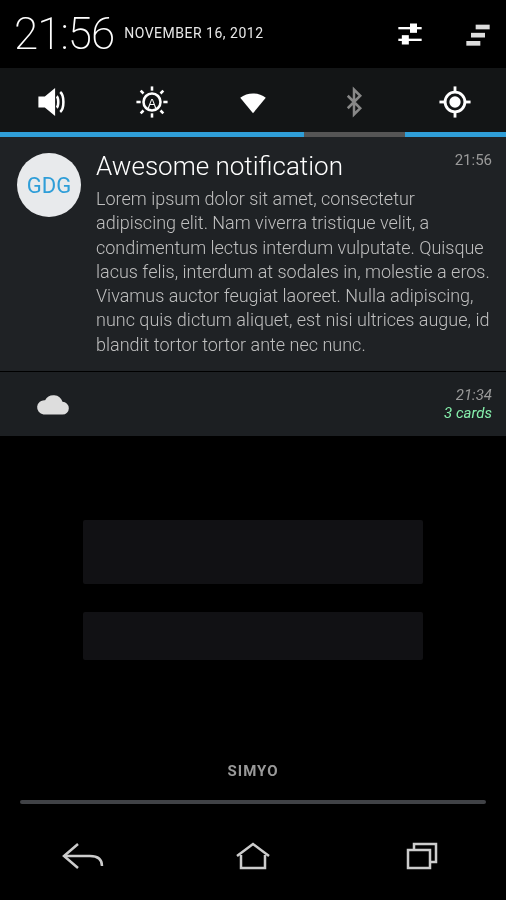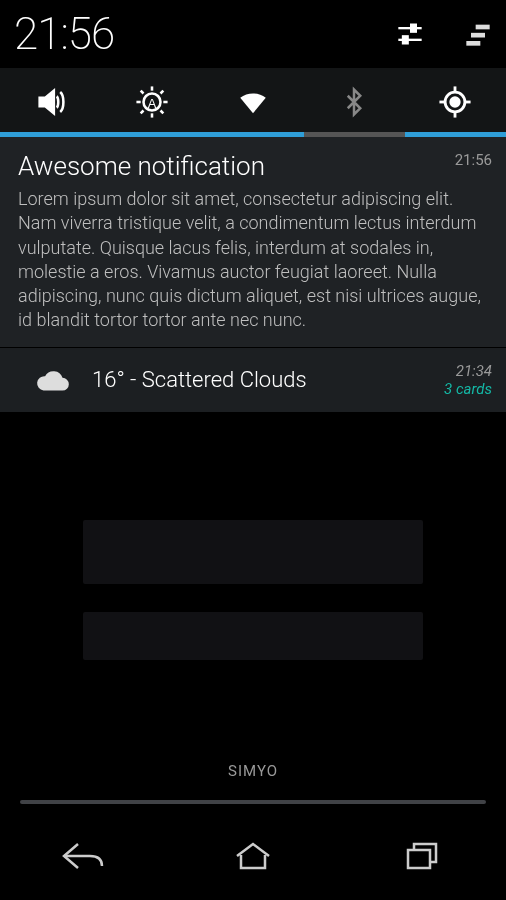--- a/index.html
+++ b/index.html
@@ -79,21 +79,21 @@
       width: 64px; height: 64px; border-radius: 50%;
       background: #e8eaec;
       display: flex; align-items: center; justify-content: center;
       font-size: 22px; font-weight: 400; color: #2f9ed8;
     }
     .notif-body { flex: 1; padding-left: 8px; }
     .notif-title-row { display: flex; align-items: flex-start; }
     .notif-title { font-size: 26px; color: #fff; font-weight: 300; }
     .notif-time { margin-left: auto; font-size: 15px; color: #9a9a9a; }
     .notif-text { font-size: 18px; color: #bfbfbf; line-height: 1.35; margin-top: 6px; font-weight: 300;}
-    .notif-sub { margin-left: auto; font-size: 15px; color: #14b8a6; text-align:right;}
+    .notif-sub { margin-left: auto; font-size: 15px; color: #86efac; text-align:right;}
     
     .notification.compact { padding: 14px 14px; align-items: center; background: #1c1f22;}
     .notification.compact .notif-title { font-size: 22px; }
     .notification.compact .notif-meta { margin-left:auto; text-align:right;font-style:italic;}
     .cloud-icon { width: 38px; height: 26px; }
     
     
     .app-bg {
       position: absolute;
       top: 480px;
@@ -112,20 +112,21 @@
     .ghost-btn.small { height: 48px; }
     
     .carrier {
       position: absolute;
       bottom: 120px;
       width: 100%;
       text-align: center;
       font-size: 15px;
       color: #999;
       letter-spacing: 1px;
+      font-weight: bold;
     }
     .handle {
       position: absolute;
       bottom: 96px;
       left: 20px; right: 20px;
       height: 4px;
       background: #404246;
       border-radius: 2px;
     }
     
@@ -142,20 +143,21 @@
     .nav-btn { width: 60px; height: 48px; display:flex;align-items:center;justify-content:center;}
     
     svg { display: block; }
   </style>
 </head>
 <body>
 
 <div class="status-header">
   <div class="time">21:56</div>
   <div class="date-block">
+    <div class="date">NOVEMBER 16, 2012</div>
   </div>
   <div class="header-icons">
     <div>
       <svg class="settings-icon" viewBox="0 0 24 24">
         <g stroke="#fff" stroke-width="2" fill="none">
           <line x1="2" y1="7" x2="22" y2="7"></line>
           <line x1="2" y1="17" x2="22" y2="17"></line>
           <rect x="13" y="4" width="4" height="6" fill="#fff"></rect>
           <rect x="6" y="14" width="4" height="6" fill="#fff"></rect>
         </g>
@@ -218,36 +220,38 @@
 </div>
 <div class="toggle-indicators">
   <div class="ind"></div>
   <div class="ind"></div>
   <div class="ind"></div>
   <div class="ind off"></div>
   <div class="ind"></div>
 </div>
 
 <div class="notification">
+  <div class="notif-icon-wrap">
+    <div class="gdg-avatar">GDG</div>
+  </div>
   <div class="notif-body">
     <div class="notif-title-row">
       <div class="notif-title">Awesome notification</div>
       <div class="notif-time">21:56</div>
     </div>
     <div class="notif-text">Lorem ipsum dolor sit amet, consectetur adipiscing elit. Nam viverra tristique velit, a condimentum lectus interdum vulputate. Quisque lacus felis, interdum at sodales in, molestie a eros. Vivamus auctor feugiat laoreet. Nulla adipiscing, nunc quis dictum aliquet, est nisi ultrices augue, id blandit tortor tortor ante nec nunc.</div>
   </div>
 </div>
 
 <div class="notification compact">
   <div class="notif-icon-wrap">
     <svg class="cloud-icon" viewBox="0 0 24 16">
       <path d="M6 14h12a4 4 0 0 0 0-8 6 6 0 0 0-11-1A4 4 0 0 0 6 14z" fill="#ddd"></path>
     </svg>
   </div>
-  <div class="notif-title">16° - Scattered Clouds</div>
   <div class="notif-meta">
     <div class="notif-time">21:34</div>
     <div class="notif-sub">3 cards</div>
   </div>
 </div>
 
 <div class="app-bg">
   <div class="ghost-btn"></div>
   <div class="ghost-btn small"></div>
 </div>

